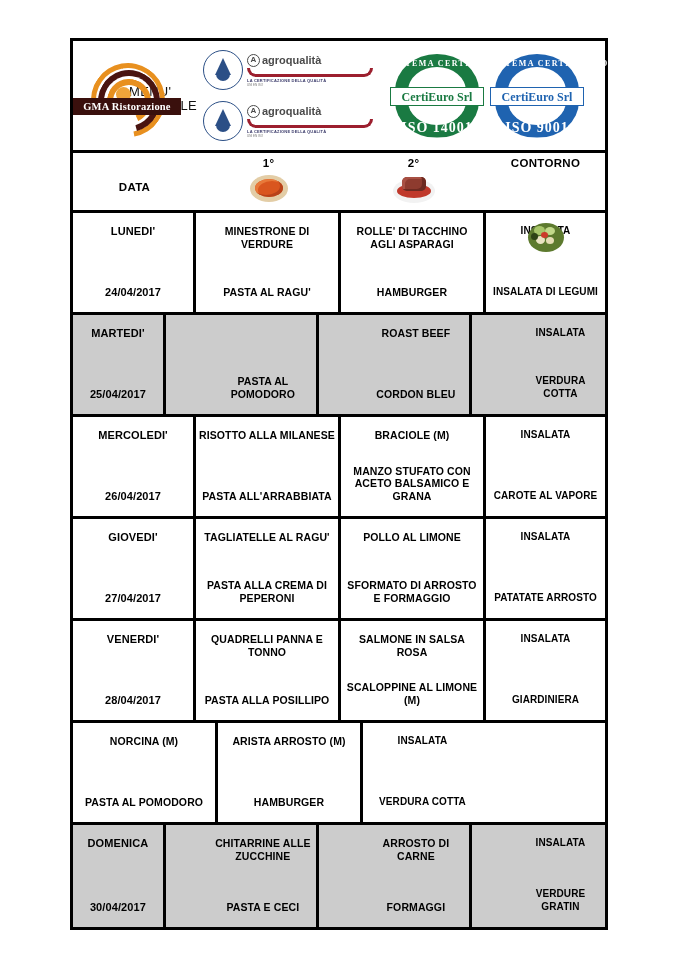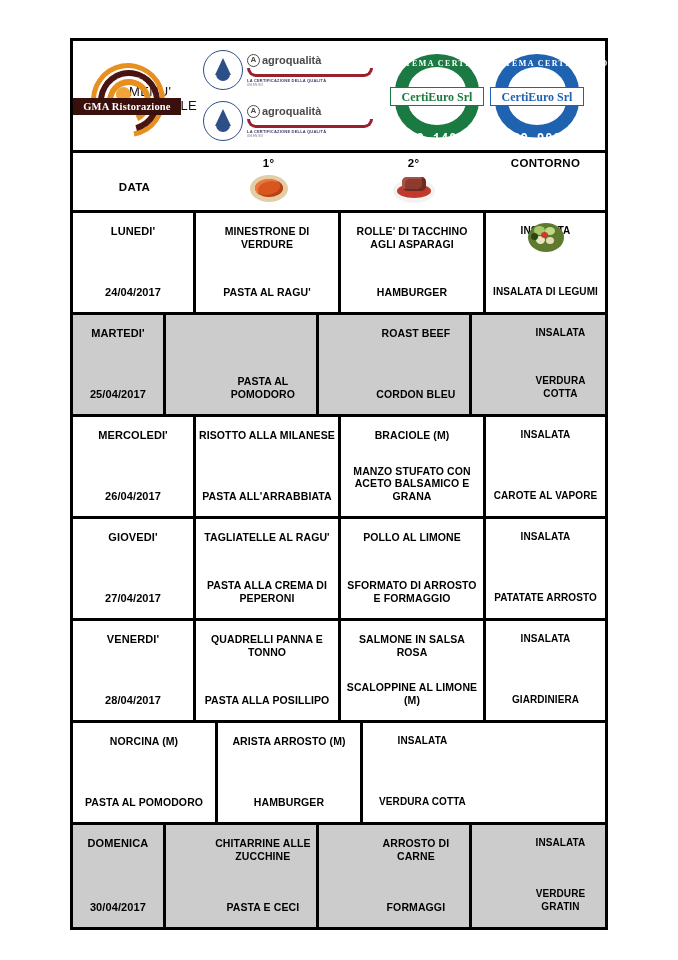--- a/index.html
+++ b/index.html
@@ -267,24 +267,23 @@
     font-weight: bold;
     font-family: "Liberation Serif", serif;
     white-space: nowrap;
   }
   .iso-arc-label-top {
     top: 7px;
     font-size: 8px;
     letter-spacing: 1.4px;
   }
   .iso-arc-label-bottom {
-    top: 80px;
-    font-size: 12px;
+    top: 68px;
+    font-size: 14px;
     letter-spacing: 1px;
-    font-family: Liberation Mono, monospace;
   }
   .iso-name {
     position: absolute;
     left: 1px;
     top: 35px;
     width: 94px;
     height: 19px;
     border: 1px solid currentColor;
     background: #ffffff;
     color: currentColor;

